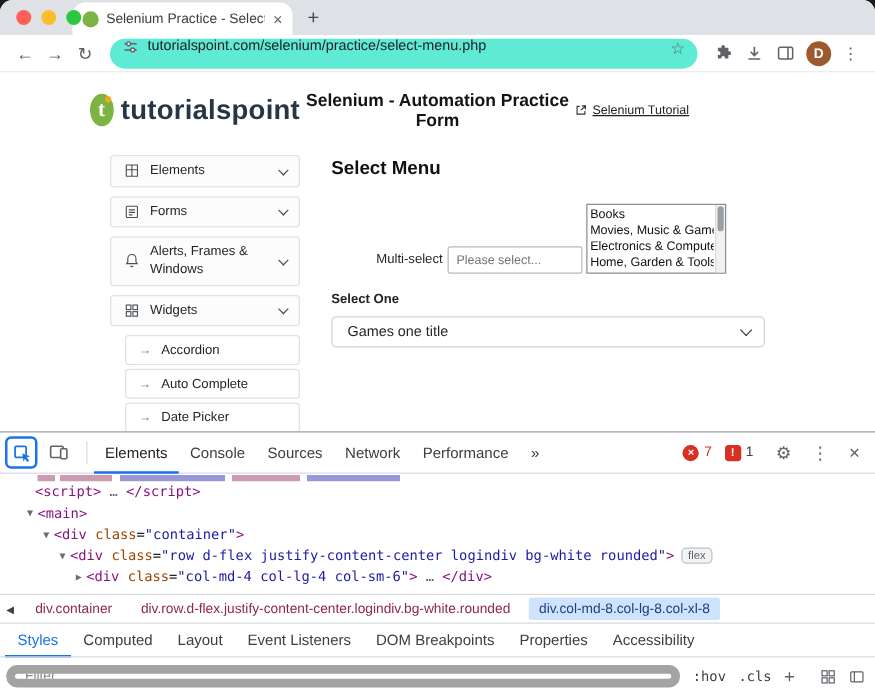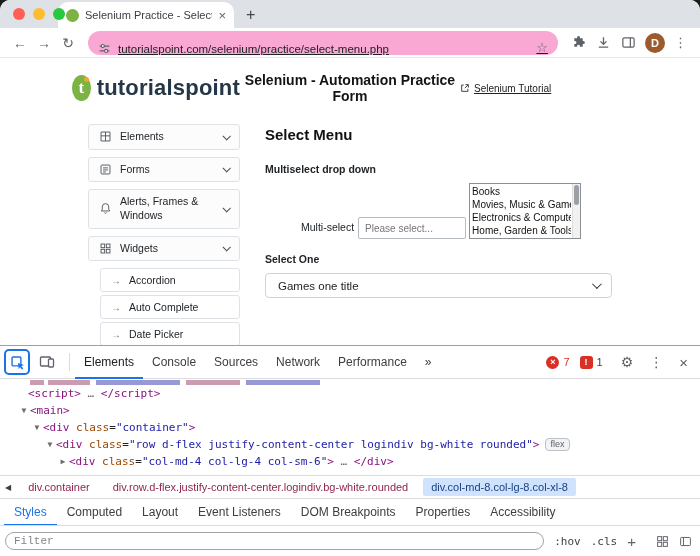--- a/index.html
+++ b/index.html
@@ -13,21 +13,21 @@
   .light.red{background:#ff5f57;} .light.yellow{background:#febc2e;} .light.green{background:#28c840;}
   .tab {margin-left:58px; width:176px; height:26px; background:#fff; border-radius:10px 10px 0 0; display:flex; align-items:center; gap:6px; padding:0 8px; font-size:11px; color:#3c4043;}
   .favicon {width:13px; height:13px; border-radius:50%; background:#7cb342; flex:none;}
   .tab-title {flex:1; white-space:nowrap; overflow:hidden;}
   .tab-close {color:#5f6368; font-size:13px; line-height:1; cursor:default;}
   .newtab-btn {margin:0 0 5px 12px; color:#474747; font-size:16px; line-height:1;}
 
   
   .toolbar {height:30px; background:#fff; border-bottom:1px solid #e4e6e8; flex:none; display:flex; align-items:center; padding:0 8px;}
   .nav-icon {width:24px; text-align:center; color:#5f6368; font-size:14px; flex:none;}
-  .url-pill {flex:1; height:24px; background:#f9a8d4; border-radius:12px; margin:0 8px; display:flex; align-items:flex-end; gap:7px; padding:0 10px; font-size:11.5px; color:#202124; min-width:0;text-decoration:underline;}
+  .url-pill {flex:1; height:24px; background:#5eead4; border-radius:12px; margin:0 8px; display:flex; align-items:flex-start; gap:7px; padding:0 10px; font-size:11.5px; color:#202124; min-width:0;}
   .url-text {flex:1; white-space:nowrap; overflow:hidden;}
   .star-icon {color:#5f6368; font-size:13px;}
   .tb-svgbtn {padding:0 5px; display:flex; align-items:center; flex:none;}
   .avatar {width:20px; height:20px; border-radius:50%; background:#9c5b2e; color:#fff; font-size:11px; font-weight:bold; display:flex; align-items:center; justify-content:center; flex:none; margin:0 4px;}
   .kebab-icon {color:#5f6368; font-size:13px; padding:0 5px;}
 
   
   .page {height:287px; flex:none; background:#fff; overflow:hidden;}
   .site-header {display:flex; align-items:center; padding:14px 72px 0 72px;}
   .logo {display:flex; align-items:center; gap:6px; width:168px; flex:none;}
@@ -91,21 +91,21 @@
   .dt-crumbs {height:23px; flex:none; border-top:1px solid #dadce0; display:flex; align-items:center; font-size:11px; overflow:hidden;}
   .crumb-arrow {color:#3c4043; font-size:8px; padding:0 9px 0 5px;}
   .crumb {padding:3px 8px; margin-right:7px; color:#8f2650; white-space:nowrap; flex:none;}
   .crumb.selected {background:#cfe3ff; color:#1a417e; border-radius:2px;}
 
   .dt-subtabs {height:27px; flex:none; border-top:1px solid #dadce0; display:flex; align-items:center; padding:0 4px; font-size:12px; color:#3c4043;}
   .subtab {padding:0 10px; height:27px; display:flex; align-items:center; white-space:nowrap;text-align:center;}
   .subtab.selected {color:#1a73e8; box-shadow:inset 0 -2px 0 #1a73e8;}
 
   .dt-filterrow {height:31px; flex:none; border-top:1px solid #dadce0; display:flex; align-items:center; gap:10px; padding:0 8px 0 5px;}
-  .filter-input {width:618px; height:18px; border:1px solid #a3a3a3; border-radius:10px; padding:0 8px; font-size:11px; color:#202124; font-family:Liberation Mono, monospace;}
+  .filter-input {width:618px; height:18px; border:7px solid #a3a3a3; border-radius:10px; padding:0 8px; font-size:11px; color:#202124; font-family:Liberation Sans, sans-serif;}
   .filter-input::placeholder {color:#80868b;}
   .tool-txt {font-size:11px; color:#3c4043; font-family:"DejaVu Sans Mono", monospace;}
   .plus-btn {font-size:15px; color:#5f6368; line-height:1;}
   .fr-spacer {flex:1;}
 </style>
 </head>
 <body>
 
 <div class="window">
 
@@ -226,21 +226,20 @@
           <span>Auto Complete</span>
         </div>
         <div class="subitem">
           <span class="sub-arrow">→</span>
           <span>Date Picker</span>
         </div>
       </div>
 
       <div class="main">
         <div class="main-title">Select Menu</div>
-        <div class="group-label">Multiselect drop down</div>
         <div class="ms-row">
           <span class="ms-label">Multi-select</span>
           <input class="ms-input" placeholder="Please select..." style="">
           <div class="listbox">
             <div class="opts">
               <div class="option">Books</div>
               <div class="option">Movies, Music &amp; Games</div>
               <div class="option">Electronics &amp; Computers</div>
               <div class="option">Home, Garden &amp; Tools</div>
             </div>

